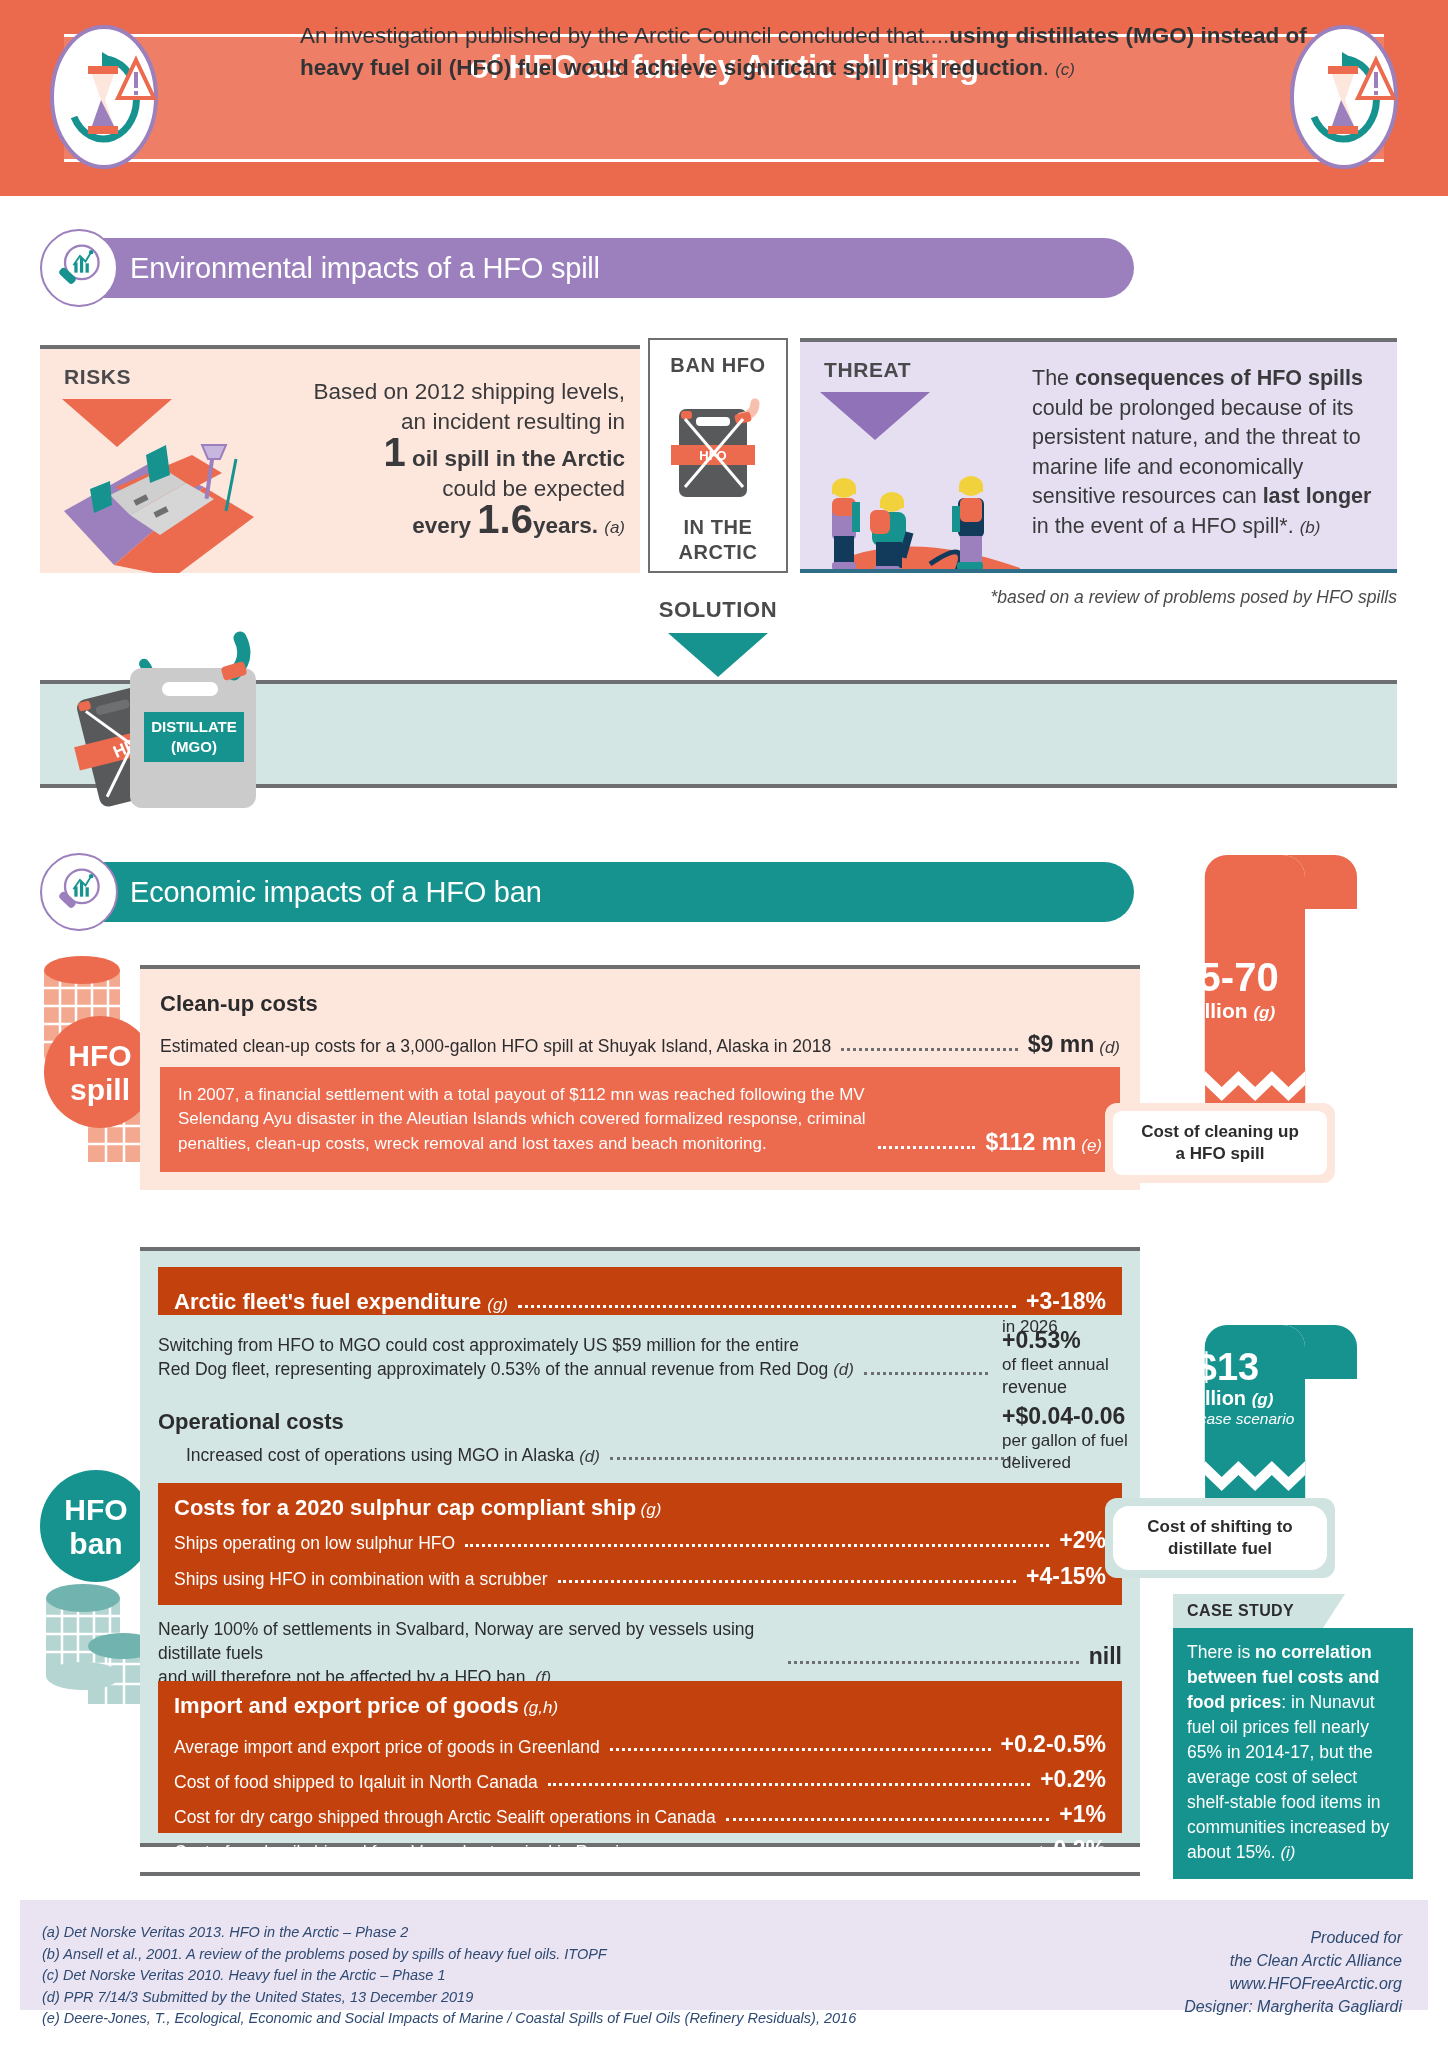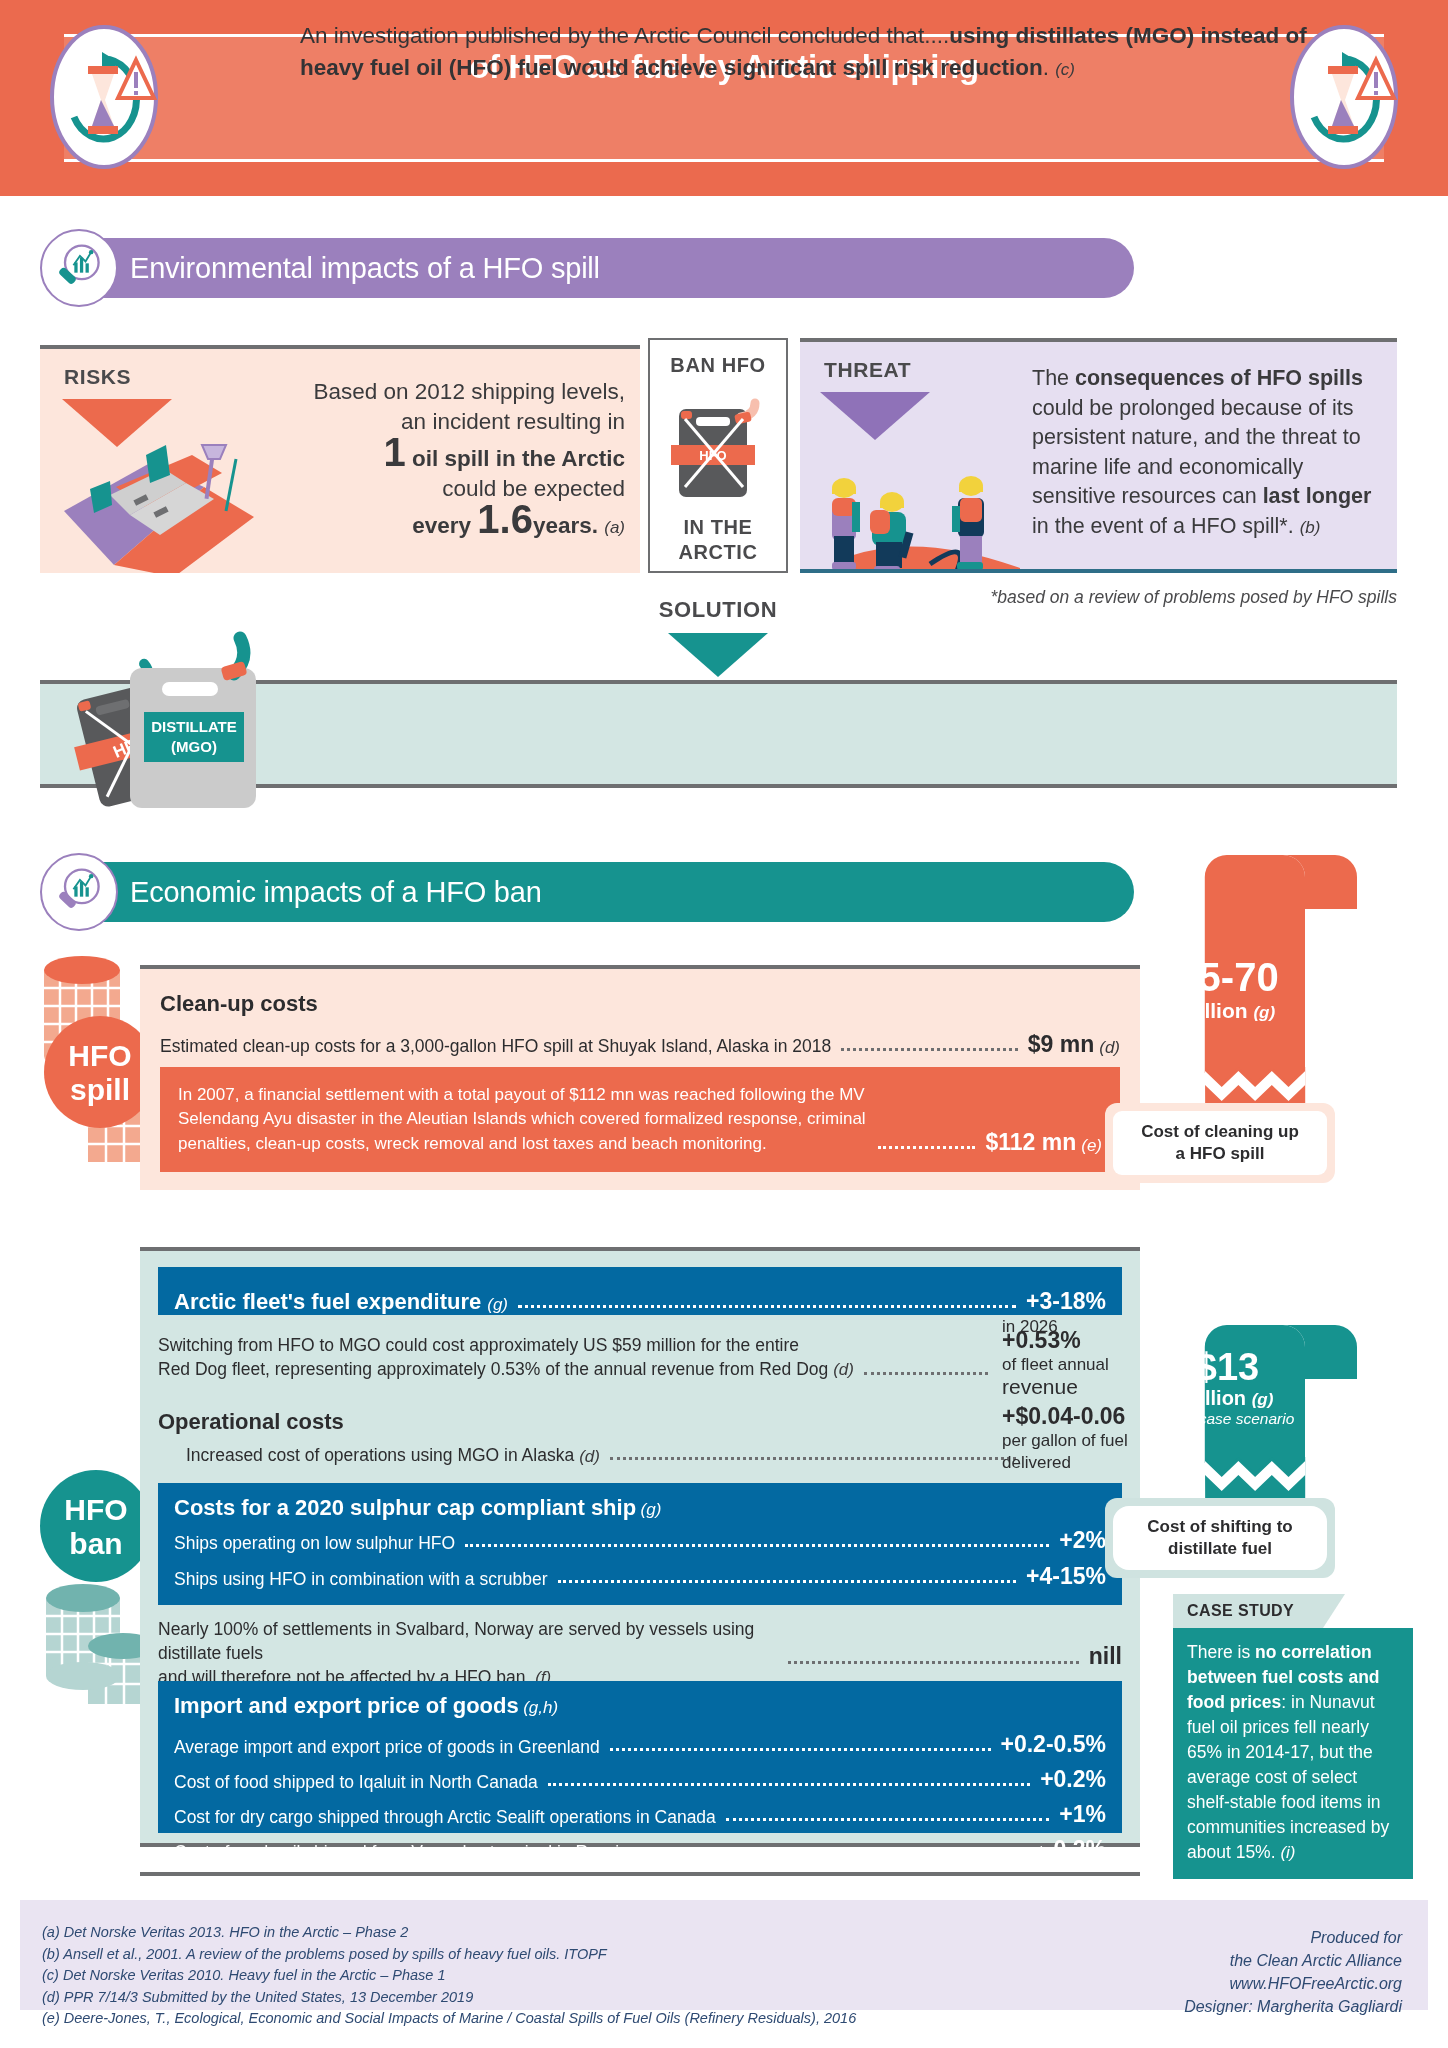--- a/index.html
+++ b/index.html
@@ -210,21 +210,21 @@
 
   .ban-panel {
     position: absolute;
     left: 140px; top: 1247px;
     width: 1000px; height: 600px;
     background: #d3e6e3;
     border-top: 4px solid #6e6f71;
     border-bottom: 4px solid #6e6f71;
   }
   .teal-block {
-    background: #0369a1;
+    background: #c2410c;
     color: #ffffff;
   }
   .teal-block .bh { font-size: 22px; font-weight: bold; }
   .teal-block .bl { font-size: 17.5px; }
 
   
   .banner {
     position: absolute;
     width: 130px;
   }
@@ -576,21 +576,21 @@
       <span class="row-line">
         <span>Switching from HFO to MGO could cost approximately US $59 million for the entire</span><br>
         <span>Red Dog fleet, representing approximately 0.53% of the annual revenue from Red Dog</span>
         <span class="ref">(d)</span>
       </span>
       <span class="dotted"></span>
     </div>
     <div style="position:absolute;left:862px;top:76px;">
       <div class="val">+0.53%</div>
       <div style="font-size:17px;color:#2c2c2e;line-height:22px;">of fleet annual</div>
-      <div style="font-size:21px;color:#2c2c2e;line-height:22px;">revenue</div>
+      <div style="font-size:18px;color:#2c2c2e;line-height:22px;">revenue</div>
     </div>
 
     <div class="panel-h" style="position:absolute;left:18px;top:158px;">Operational costs</div>
     <div class="flexrow" style="position:absolute;left:18px;top:192px;width:840px;margin-left:28px;">
       <span class="row-line">Increased cost of operations using MGO in Alaska</span>
       <span class="ref" style="margin-left:5px;">(d)</span>
       <span class="dotted"></span>
     </div>
     <div style="position:absolute;left:862px;top:152px;">
       <div class="val">+$0.04-0.06</div>

